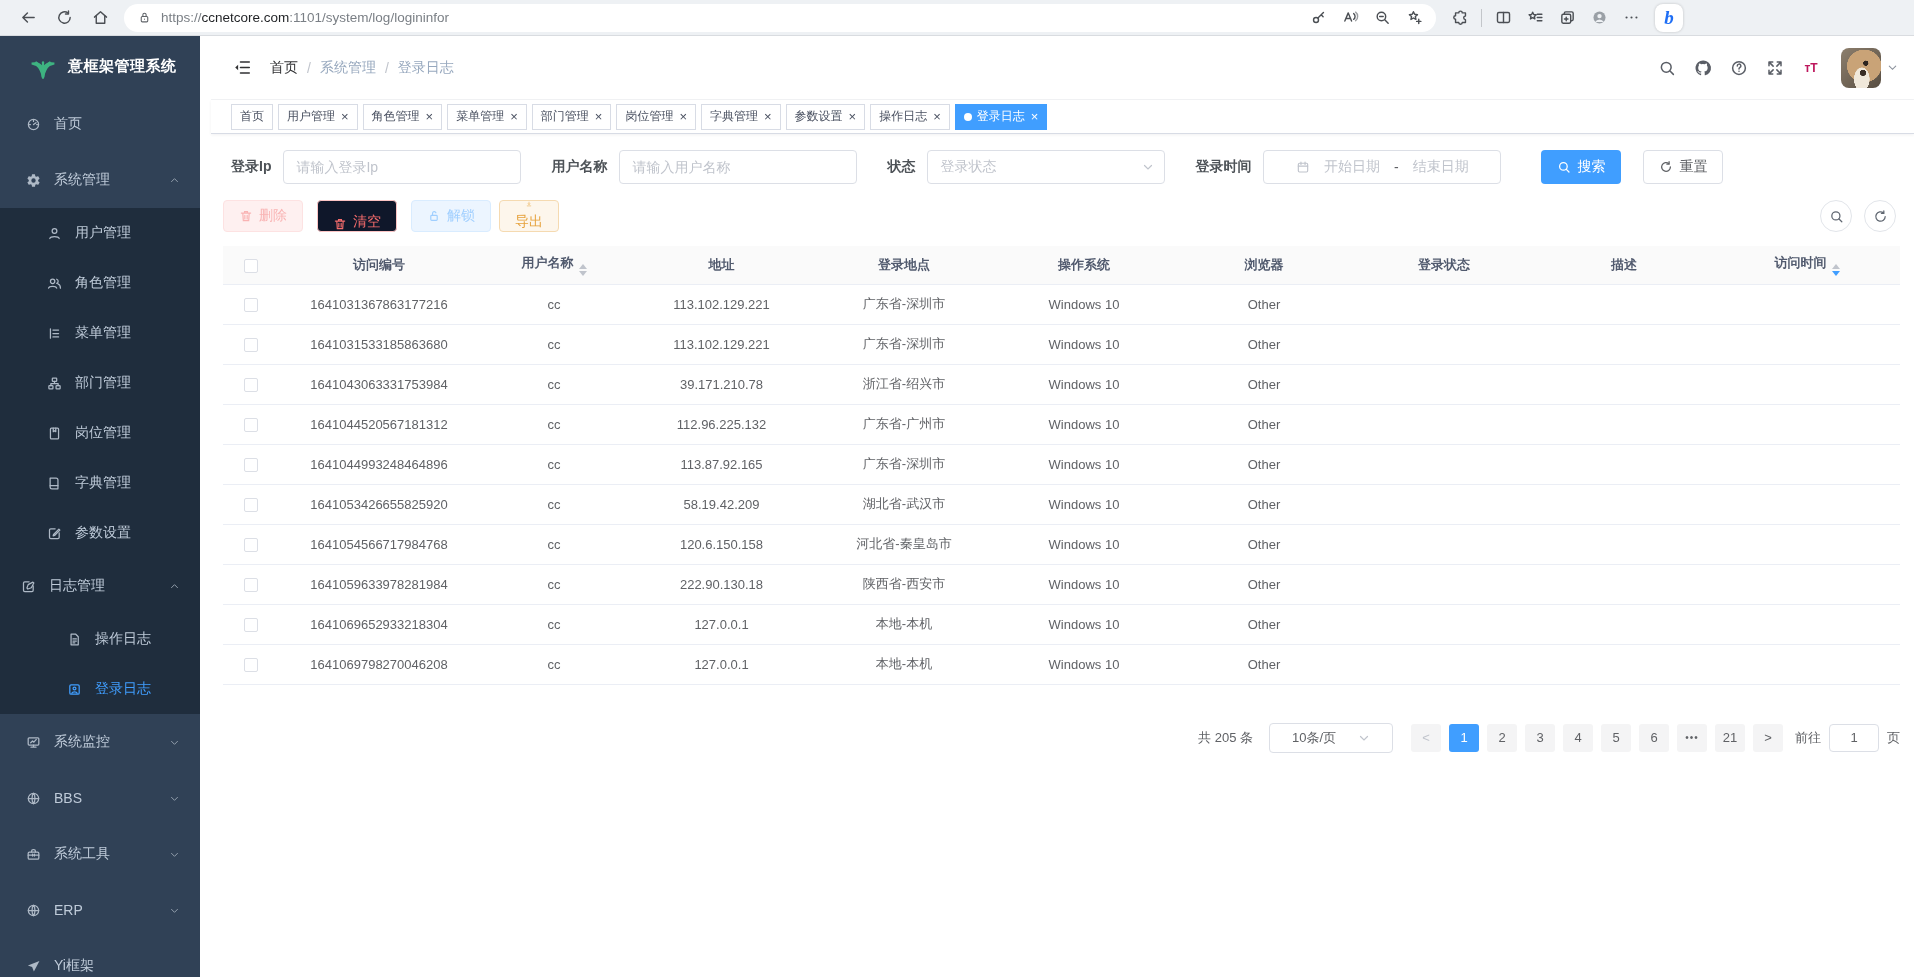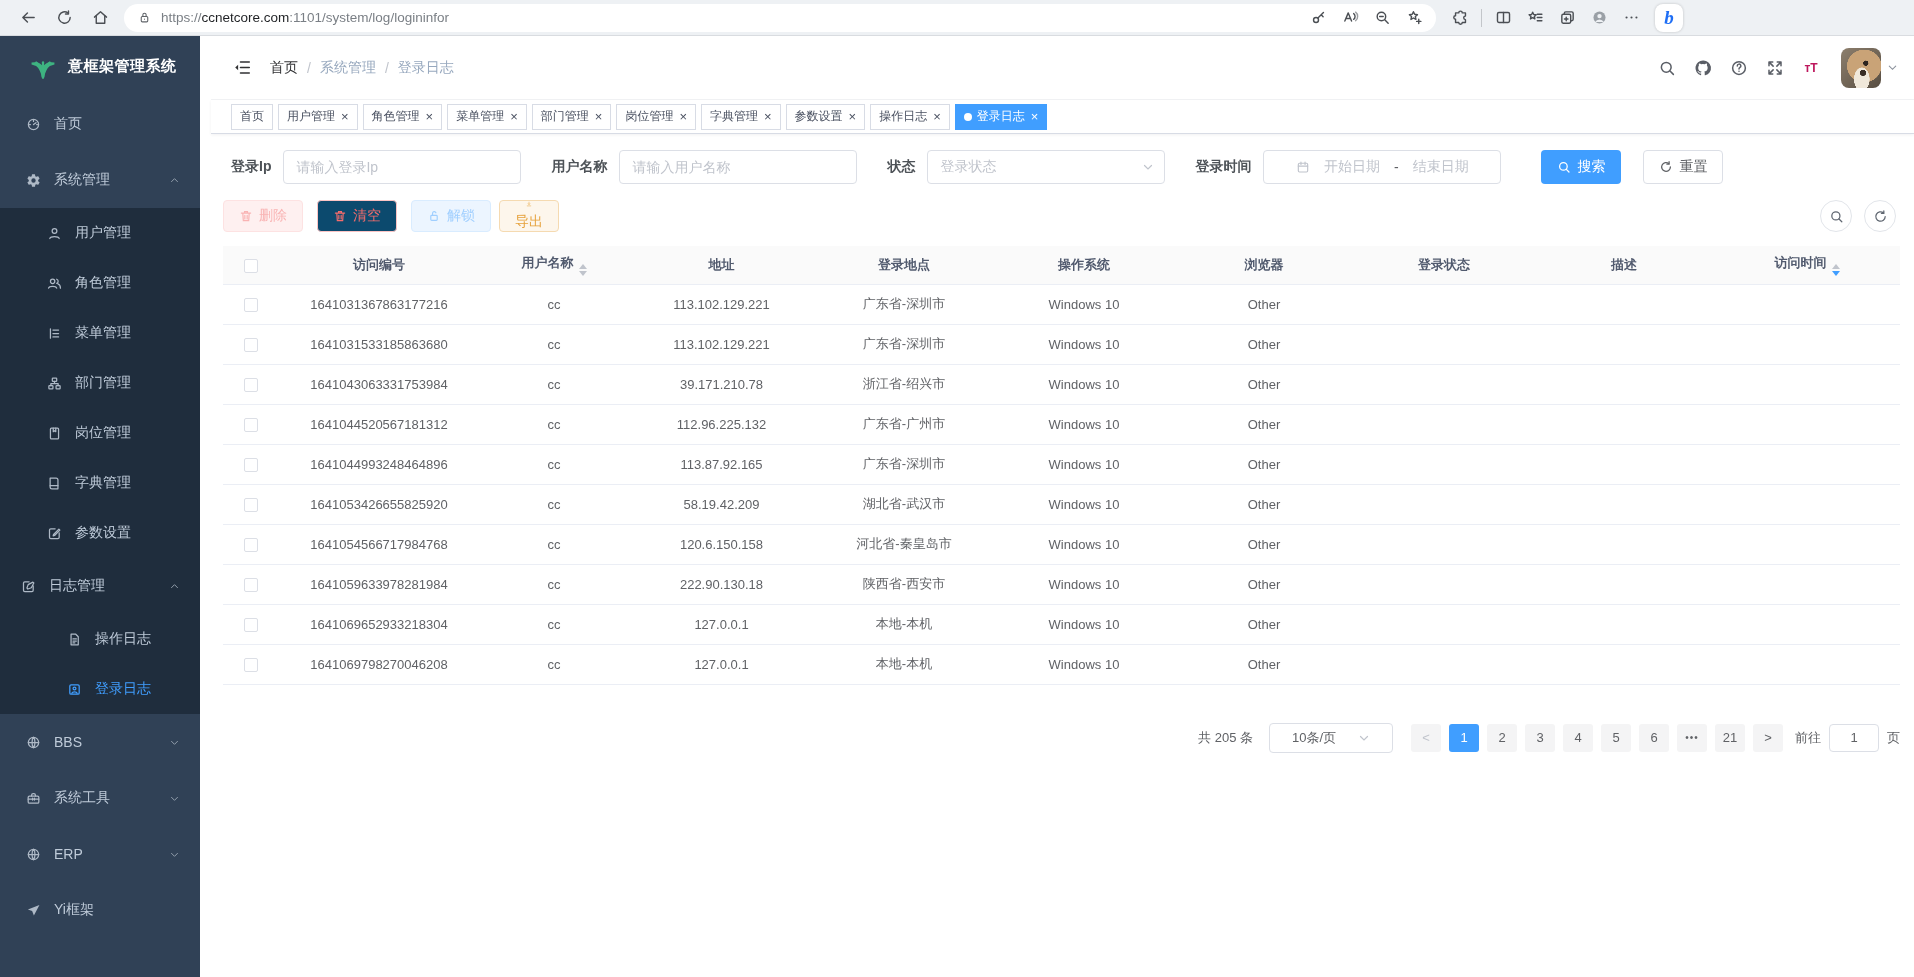--- a/index.html
+++ b/index.html
@@ -87,21 +87,21 @@
   .f-date .cal svg{width:14px;height:14px;}
   .btn{height:34px;border-radius:4px;font-size:14px;display:inline-flex;align-items:center;gap:6px;
        padding:0 15px;border:1px solid transparent;cursor:pointer;white-space:nowrap;font-family:inherit;}
   .btn svg{width:14px;height:14px;}
   .btn-search{background:#409eff;color:#fff;margin-left:40px;}
   .btn-reset{background:#fff;border-color:#dcdfe6;color:#606266;margin-left:22px;}
   
   .toolbar{display:flex;align-items:center;margin-top:16px;}
   .btn32{height:32px;}
   .btn-del{background:#fef0f0;border-color:#fde2e2;color:#f9b3b3;cursor:not-allowed;}
-  .btn-clear{background:#0c4a6e;border-color:#fbc4c4;color:#f56c6c;margin-left:14px;}
+  .btn-clear{background:#0f172a;border-color:#fbc4c4;color:#f56c6c;margin-left:14px;align-items:flex-end;}
   .btn-unlock{background:#ecf5ff;border-color:#d9ecff;color:#a0cfff;cursor:not-allowed;margin-left:14px;}
   .btn-export{background:#fdf6ec;border-color:#f5dab1;color:#e6a23c;margin-left:8px;flex-direction:column;}
   .tool-right{margin-left:auto;display:flex;gap:12px;margin-right:4px;}
   .circle-btn{width:32px;height:32px;border-radius:50%;border:1px solid #e2e5ea;background:#fff;
               display:flex;align-items:center;justify-content:center;color:#5f6670;cursor:pointer;}
   .circle-btn svg{width:15px;height:15px;}
   
   .log-table{width:100%;border-collapse:collapse;margin-top:14px;table-layout:fixed;}
   .log-table th,.log-table td{text-align:center;white-space:nowrap;overflow:hidden;}
   .log-table thead th{height:38px;background:#fafafa;font-size:13px;font-weight:700;color:#515a6e;
@@ -366,20 +366,34 @@
                 <rect x="4.5" y="4.5" width="15" height="15" rx="2"></rect>
                 <circle cx="12" cy="10.3" r="2.3"></circle>
                 <path d="M7.8 18c.9-3.2 7.5-3.2 8.4 0"></path>
               </svg>
             </span>
             <span class="s-label">登录日志</span>
           </div>
           <div class="side-item" style="height: 56px; padding-left: 24px;">
             <span class="s-icn">
               <svg viewBox="0 0 24 24" fill="none" stroke="currentColor" stroke-width="2" stroke-linecap="round" stroke-linejoin="round">
+                <rect x="3.5" y="4.5" width="17" height="11.5" rx="1.5"></rect>
+                <path d="M12 16v3.5M8 19.5h8M7.5 12.5l3-3 2 2 4-4.5"></path>
+              </svg>
+            </span>
+            <span class="s-label">系统监控</span>
+            <span class="side-arrow">
+              <svg viewBox="0 0 24 24" fill="none" stroke="currentColor" stroke-width="2" stroke-linecap="round" stroke-linejoin="round">
+                <path d="M5.5 9.5L12 16l6.5-6.5"></path>
+              </svg>
+            </span>
+          </div>
+          <div class="side-item" style="height: 56px; padding-left: 24px;">
+            <span class="s-icn">
+              <svg viewBox="0 0 24 24" fill="none" stroke="currentColor" stroke-width="2" stroke-linecap="round" stroke-linejoin="round">
                 <circle cx="12" cy="12" r="8.3"></circle>
                 <path d="M3.7 12h16.6M12 3.7c3.1 3.1 3.1 13.5 0 16.6-3.1-3.1-3.1-13.5 0-16.6z"></path>
               </svg>
             </span>
             <span class="s-label">BBS</span>
             <span class="side-arrow">
               <svg viewBox="0 0 24 24" fill="none" stroke="currentColor" stroke-width="2" stroke-linecap="round" stroke-linejoin="round">
                 <path d="M5.5 9.5L12 16l6.5-6.5"></path>
               </svg>
             </span>

